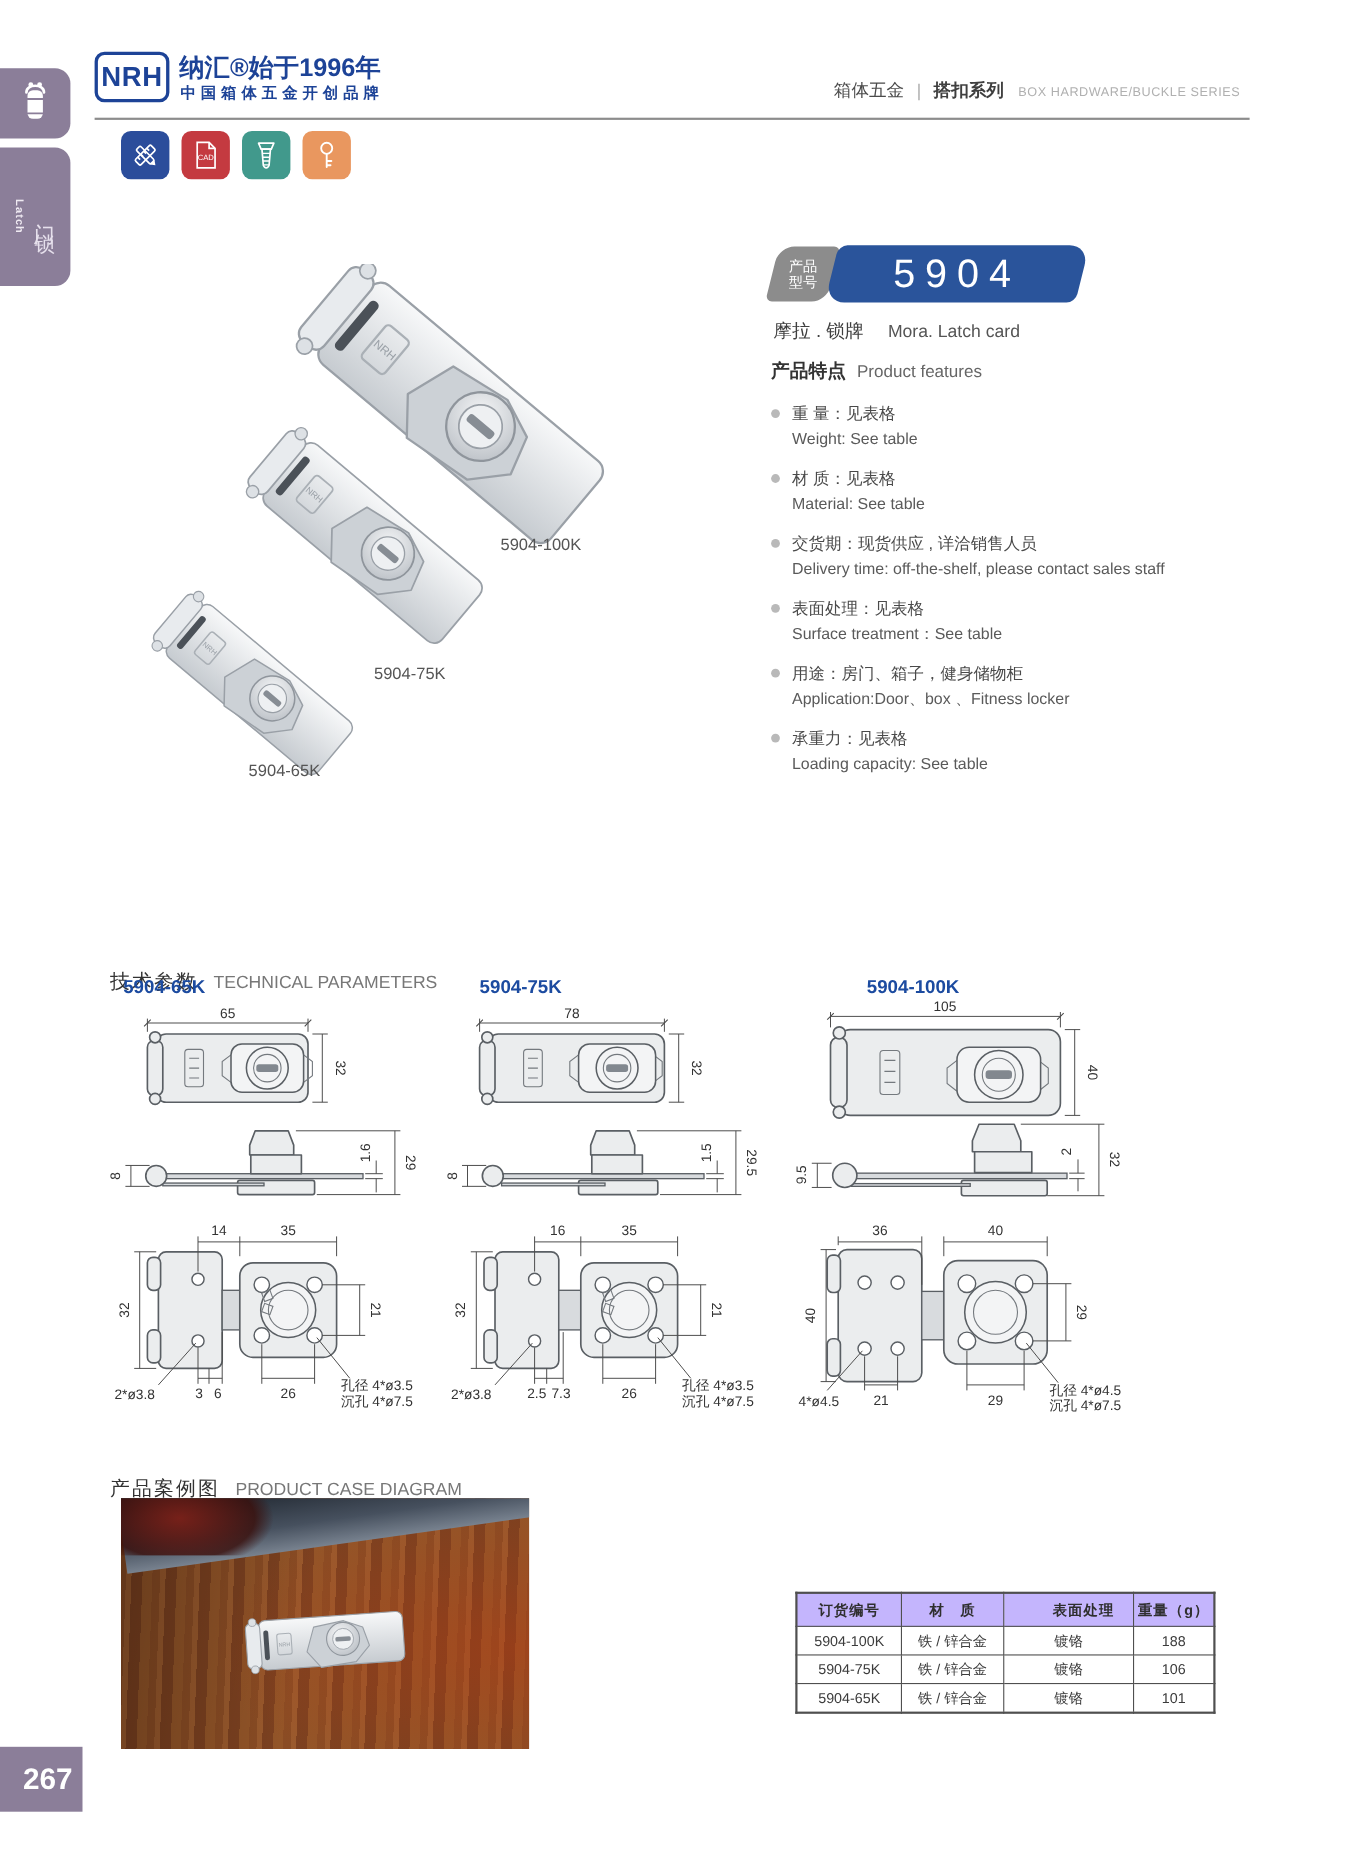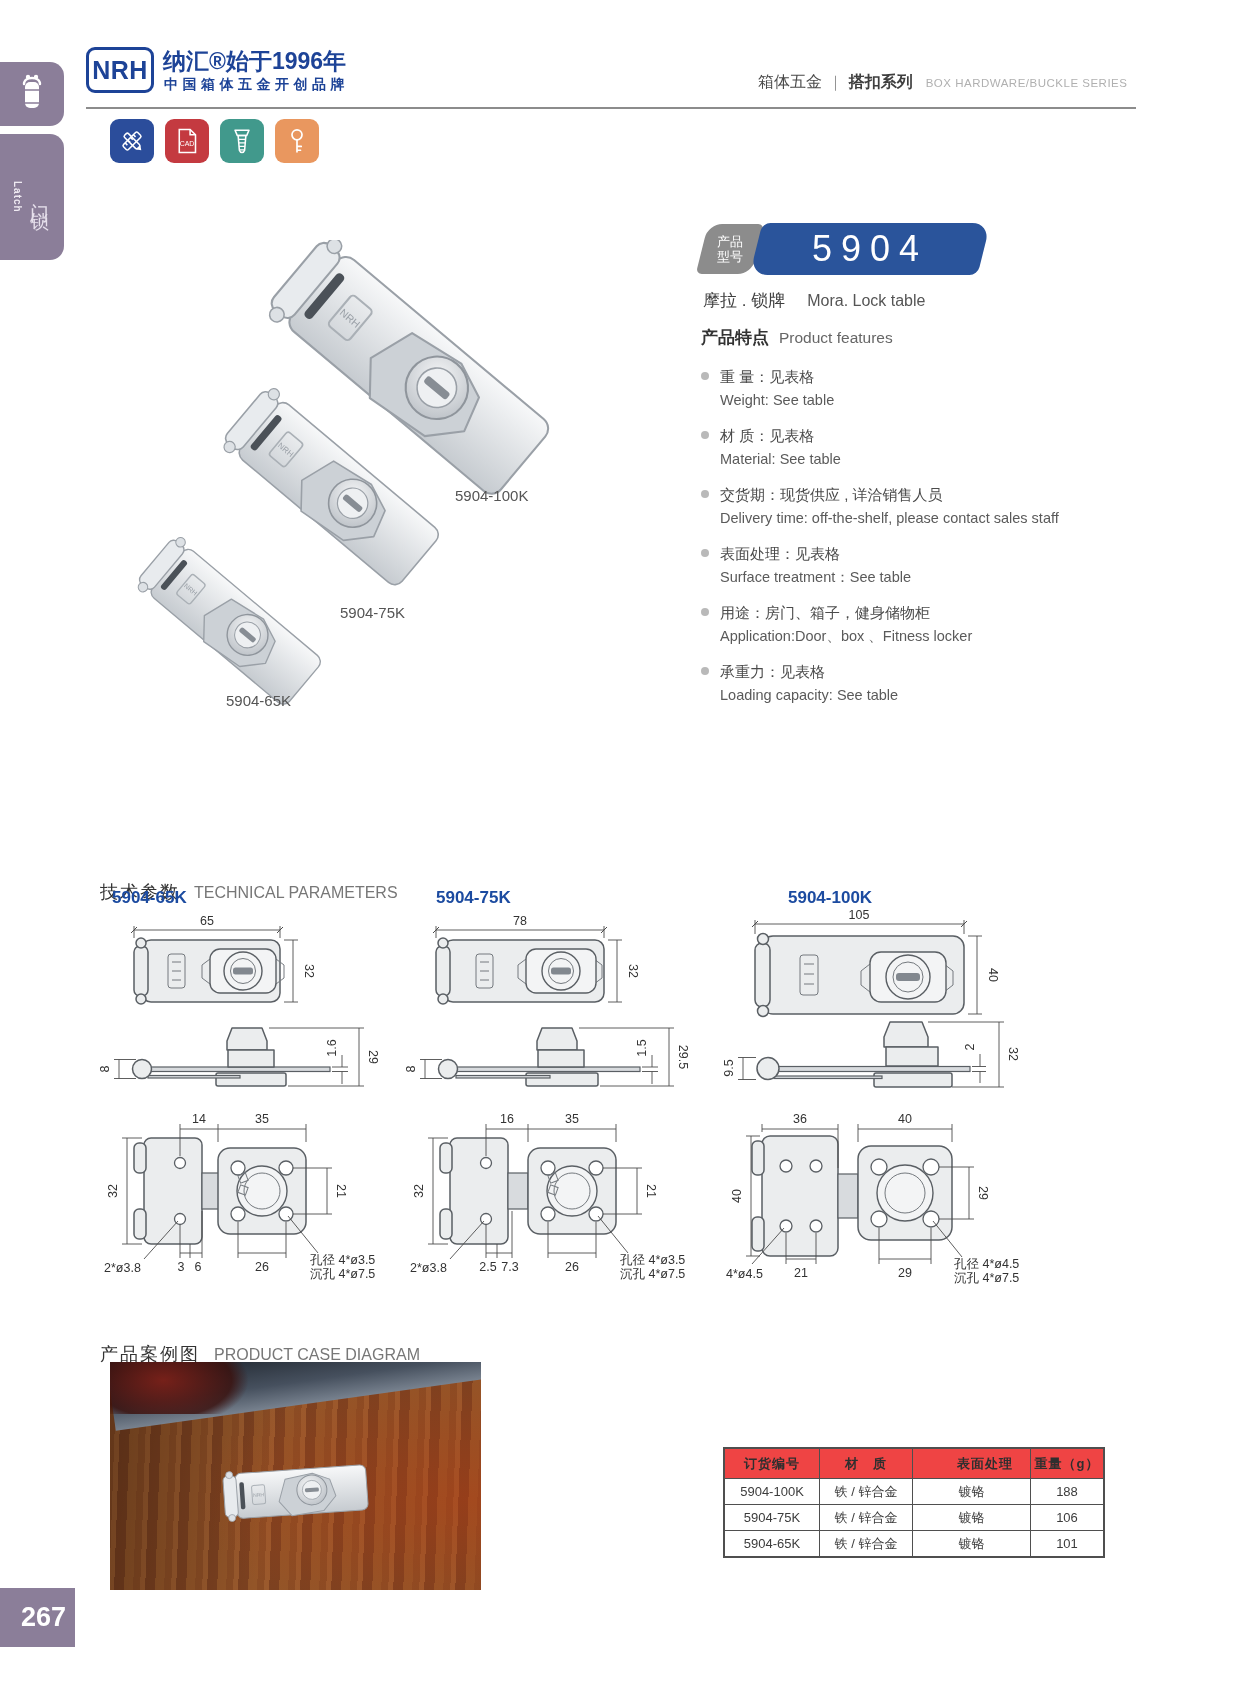--- a/index.html
+++ b/index.html
@@ -80,21 +80,21 @@
       radial-gradient(120% 95% at 97% 60%, rgba(186,58,18,.42), rgba(0,0,0,0) 62%),
       repeating-linear-gradient(92deg, #8a4c24 0 7px, #9a5a2d 7px 12px, #7c4120 12px 22px, #935528 22px 31px); }
   .case-shelf { position:absolute; left:-12px; top:-58px; width:420px; height:128px;
     background:linear-gradient(180deg,#232a33 55%, #46505e 82%, #78828f); transform:rotate(-8deg); transform-origin:left top; }
   .case-clutter { position:absolute; left:0; top:0; width:190px; height:52px;
     background:radial-gradient(60% 120% at 28% 35%, rgba(122,31,23,.95), rgba(58,14,10,.8) 60%, rgba(0,0,0,0) 75%); }
   .case-latch { position:absolute; left:50%; top:57%; transform:translate(-50%,-50%) rotate(-4deg); }
   
   .order-table { position:absolute; left:723px; top:1447px; border-collapse:collapse; font-size:13px; color:#3c3c3c;
     border:2px solid #4f4f4f; }
-  .order-table th { background:#ef4444; color:#2f2f2f; font-weight:bold; letter-spacing:1px; }
+  .order-table th { background:#c4b5fd; color:#2f2f2f; font-weight:bold; letter-spacing:1px; }
   .order-table th, .order-table td { border:1px solid #4f4f4f; text-align:center; }
   .order-table th { height:27px; }
   .order-table td { height:23px; }
   .col-code { width:92px; } .col-mat { width:90px; } .col-surf { width:88px;padding-left:28px; } .col-wt { width:70px; }
 </style>
 </head>
 <body>
 
 <div class="page">
 
@@ -171,21 +171,21 @@
     <div class="badge-gray-inner">
       <div>产品</div>
       <div>型号</div>
     </div>
   </div>
   <div class="badge-blue">
     <div class="badge-blue-inner">5904</div>
   </div>
   <div class="product-name">
     <span class="product-name-zh">摩拉 . 锁牌</span>
-    <span class="product-name-en">Mora. Lock table</span>
+    <span class="product-name-en">Mora. Latch card</span>
   </div>
 
   <div class="features">
     <div class="features-title">
       <span class="features-title-zh">产品特点</span>
       <span class="features-title-en">Product features</span>
     </div>
     <div class="feat">
       <span class="bullet"></span>
       <div class="feat-text">

